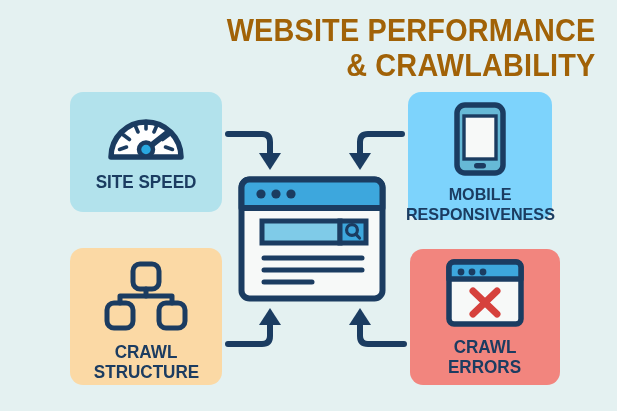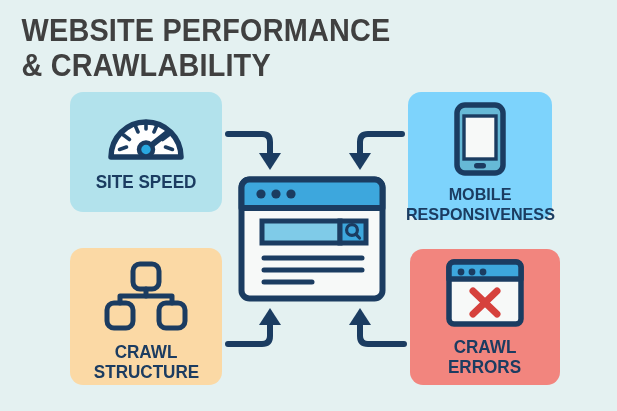--- a/index.html
+++ b/index.html
@@ -20,22 +20,22 @@
     height: 411px;
     background: #e4f1f1;
   }
 
   
   .title-block {
     position: absolute;
     left: 0;
     top: 13px;
     width: 617px;
-    text-align: left;
-    color: #404040;
+    text-align: right;
+    color: #a16207;
     font-weight: bold;
     font-size: 31px;
     line-height: 35px;
     letter-spacing: 0.2px;
   }
   .title-line {
     display: block;
     white-space: nowrap;
     transform: scaleX(0.93);
   }

